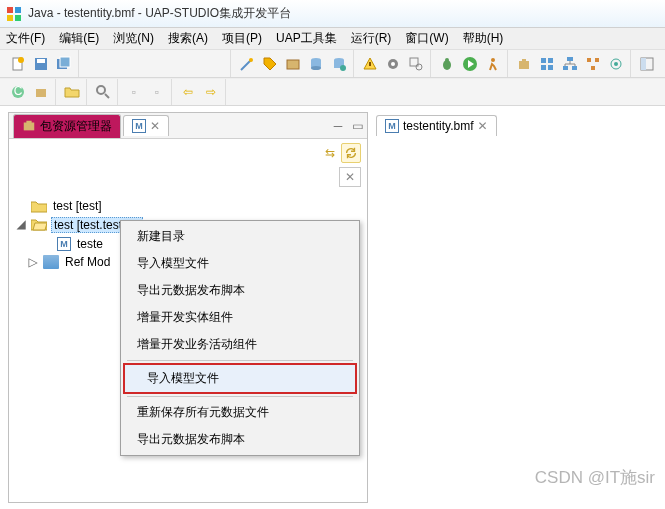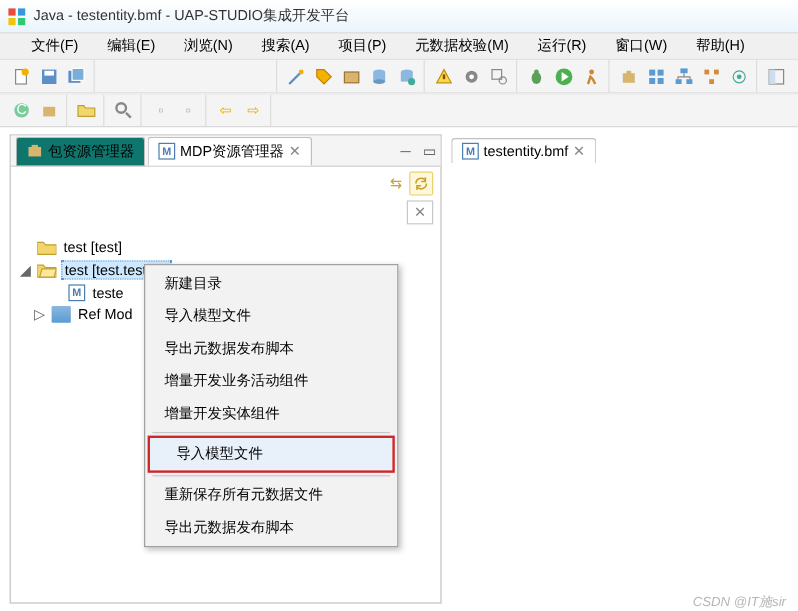--- a/index.html
+++ b/index.html
@@ -2,82 +2,82 @@
 <html><head>
 <meta charset="utf-8">
 <style>
 * { box-sizing: border-box; margin: 0; padding: 0; font-family: "Microsoft YaHei", "Segoe UI", Tahoma, sans-serif; font-size: 12px; }
 body { width: 665px; height: 509px; background: #fff; overflow: hidden; position: relative; }
 
 .titlebar { height: 28px; background: linear-gradient(#fff, #eaf4fc); display: flex; align-items: center; padding: 0 6px; border-bottom: 1px solid #d0d0d0; }
 .titlebar .logo { width: 16px; height: 16px; margin-right: 6px; }
 .titlebar .title { color: #333; }
 
-.menubar { height: 22px; background: #f0f0f0; display: flex; align-items: center; padding: 0 20px; gap: 12px; border-bottom: 1px solid #e0e0e0; }
+.menubar { height: 22px; background: #f0f0f0; display: flex; align-items: center; padding: 0 0; gap: 2px; border-bottom: 1px solid #e0e0e0; }
 .menubar .menu-item { padding: 2px 6px; cursor: default; }
 
 .toolbar { height: 28px; background: #f4f4f4; border-bottom: 1px solid #d8d8d8; display: flex; align-items: center; padding: 0 4px; gap: 2px; }
 .toolbar .tgroup { display: flex; align-items: center; gap: 1px; padding: 0 3px; border-right: 1px solid #ddd; height: 100%; }
 .toolbar button { width: 22px; height: 22px; border: none; background: transparent; display: flex; align-items: center; justify-content: center; }
 .ico { width: 16px; height: 16px; display: inline-block; }
 
 .workspace { display: flex; height: calc(100% - 78px - 28px); }
 .left-panel { width: 360px; border: 1px solid #c0c0c0; margin: 6px 4px 6px 8px; display: flex; flex-direction: column; background: #fff; }
 .right-panel { flex: 1; margin: 6px 0; }
 
 .tabrow { height: 26px; display: flex; align-items: center; border-bottom: 1px solid #d0d0d0; background: #f4f4f4; padding-left: 4px; gap: 2px; position: relative; }
 .tab { display: flex; align-items: center; gap: 4px; padding: 3px 8px; background: #fff; border: 1px solid #c0c0c0; border-bottom: none; border-radius: 3px 3px 0 0; cursor: default; }
-.tab.inactive { background: #0f766e; }
+.tab.inactive { background: #be185d; }
 .tabrow .spacer { flex: 1; }
 .tabrow .ctl { width: 18px; height: 18px; display: flex; align-items: center; justify-content: center; color: #666; }
 
 .subtools { height: 28px; display: flex; align-items: center; justify-content: flex-end; padding-right: 6px; gap: 6px; }
 .subtools .sync { width: 20px; height: 20px; border: 1px solid #e8d070; background: #fff8dc; display: flex; align-items: center; justify-content: center; border-radius: 2px; }
 .close-x { height: 24px; display: flex; justify-content: flex-end; padding-right: 6px; }
 .close-x .xbox { width: 22px; height: 20px; border: 1px solid #c8c8c8; color: #888; display: flex; align-items: center; justify-content: center; }
 
 .tree { flex: 1; padding: 6px 4px; overflow: auto; position: relative; }
-.tree-item { display: flex; align-items: center; gap: 4px; padding: 2px 2px; white-space: nowrap; }
+.tree-item { display: flex; align-items: flex-start; gap: 4px; padding: 2px 2px; white-space: nowrap; }
 .tree-item .tw { width: 12px; text-align: center; color: #666; }
 .tree-item.sel .lbl { background: #cde8ff; border: 1px dotted #5a9bd4; padding: 0 2px; }
 .tree-item .lbl { padding: 0 2px; }
 .indent1 { padding-left: 14px; }
 .indent2 { padding-left: 28px; }
 
 .folder-ico { width: 16px; height: 14px; }
 .m-ico { width: 14px; height: 14px; border: 1px solid #4a7db0; color: #4a7db0; font-size: 9px; font-weight: bold; display: flex; align-items: center; justify-content: center; background: #fff; }
 .ref-ico { width: 16px; height: 14px; background: linear-gradient(#8ab8e0,#5a9bd4); border-radius: 1px; }
 
-.context-menu { position: absolute; left: 120px; top: 220px; width: 212px; background: #f2f2f2; border: 1px solid #a0a0a0; box-shadow: 2px 2px 5px rgba(0,0,0,.25); padding: 2px; z-index: 50; }
+.context-menu { position: absolute; left: 120px; top: 220px; width: 240px; background: #f2f2f2; border: 1px solid #a0a0a0; box-shadow: 2px 2px 5px rgba(0,0,0,.25); padding: 2px; z-index: 50; }
 .context-menu .mi { padding: 5px 14px; cursor: default; }
 .context-menu .mi.hl { background: #e8f0fa; border: 2px solid #d02828; padding-left: 22px; }
 .context-menu hr { border: none; border-top: 1px solid #c8c8c8; margin: 2px 4px; }
 
-.watermark { position: absolute; right: 10px; bottom: 0; color: rgba(120,120,120,.55); font-size: 11px; font-style: italic; pointer-events: none; }
+.watermark { position: absolute; right: 10px; bottom: 20px; color: rgba(120,120,120,.55); font-size: 17px; pointer-events: none; }
 </style>
 </head>
 <body>
 
 <div class="titlebar">
   <svg class="logo" viewBox="0 0 16 16">
       <rect x="1" y="1" width="6" height="6" fill="#e74c3c"></rect>
       <rect x="9" y="1" width="6" height="6" fill="#3498db"></rect>
       <rect x="1" y="9" width="6" height="6" fill="#f1c40f"></rect>
       <rect x="9" y="9" width="6" height="6" fill="#2ecc71"></rect>
     </svg>
   <span class="title">Java - testentity.bmf - UAP-STUDIO集成开发平台</span>
 </div>
 
 <div class="menubar">
   <span class="menu-item">文件(F)</span>
   <span class="menu-item">编辑(E)</span>
   <span class="menu-item">浏览(N)</span>
   <span class="menu-item">搜索(A)</span>
   <span class="menu-item">项目(P)</span>
-  <span class="menu-item">元数据校验(M)</span>
+  <span class="menu-item">UAP工具集</span>
   <span class="menu-item">运行(R)</span>
   <span class="menu-item">窗口(W)</span>
   <span class="menu-item">帮助(H)</span>
 </div>
 
 <div class="toolbar">
   <div class="tgroup">
     <button>
         <svg class="ico" viewBox="0 0 16 16">
           <rect x="3" y="2" width="9" height="12" fill="#fff" stroke="#888"></rect>
@@ -270,21 +270,20 @@
     <div class="tabrow">
       <div class="tab inactive">
         <svg width="14" height="14" viewBox="0 0 16 16">
             <rect x="2" y="4" width="12" height="9" fill="#d7b56e"></rect>
             <rect x="5" y="2" width="6" height="3" fill="#d7b56e"></rect>
           </svg>
         <span>包资源管理器</span>
       </div>
       <div class="tab">
         <span class="m-ico">M</span>
-        <span>MDP资源管理器</span>
         <span style="color:#888">✕</span>
       </div>
       <div class="spacer"></div>
       <div class="ctl">─</div>
       <div class="ctl">▭</div>
     </div>
     <div class="subtools">
       <span style="color:#c9a227">⇆</span>
       <div class="sync">
         <svg width="14" height="14" viewBox="0 0 16 16">
@@ -333,22 +332,22 @@
         <span style="color:#888">✕</span>
       </div>
     </div>
   </div>
 </div>
 
 <div class="context-menu">
   <div class="mi">新建目录</div>
   <div class="mi">导入模型文件</div>
   <div class="mi">导出元数据发布脚本</div>
+  <div class="mi">增量开发实体组件</div>
   <div class="mi">增量开发业务活动组件</div>
-  <div class="mi">增量开发实体组件</div>
   <hr>
   <div class="mi hl">导入模型文件</div>
   <hr>
   <div class="mi">重新保存所有元数据文件</div>
   <div class="mi">导出元数据发布脚本</div>
 </div>
 
 <div class="watermark">CSDN @IT施sir</div>
 
 </body></html>

